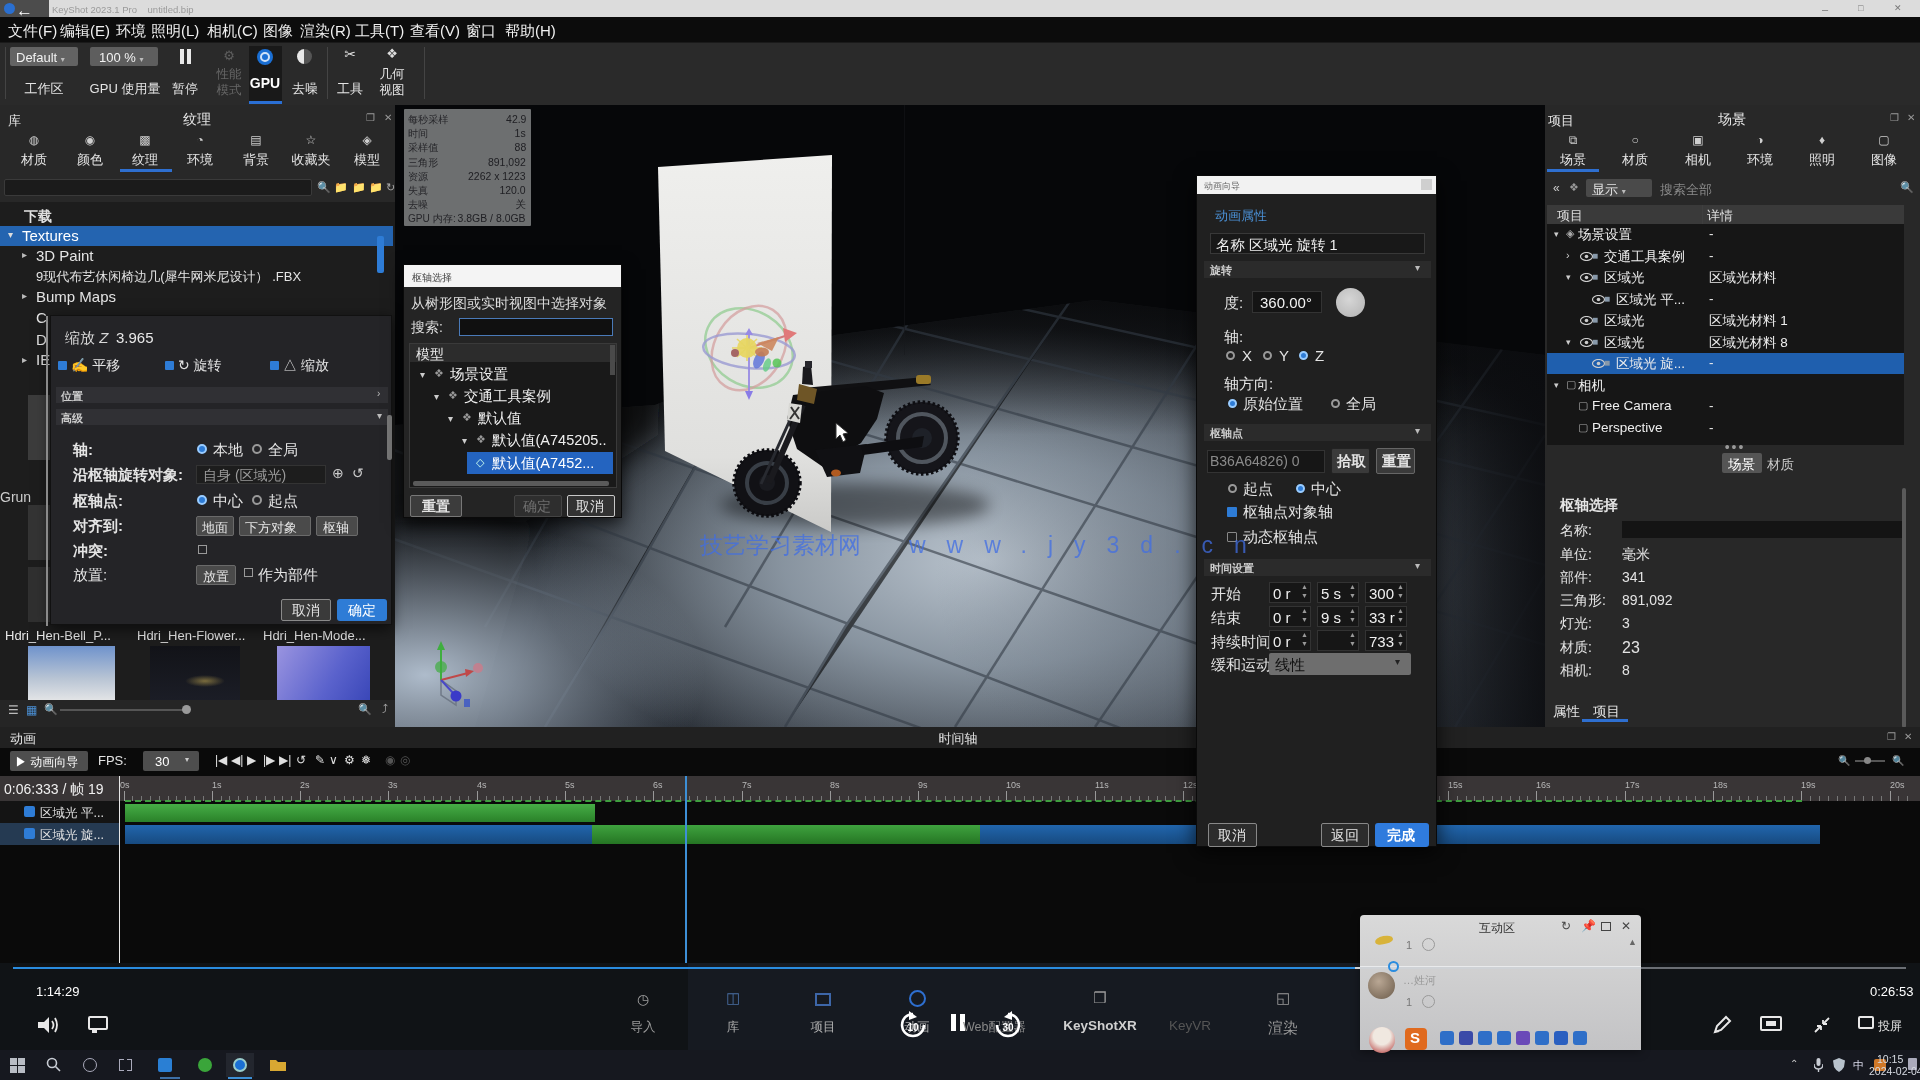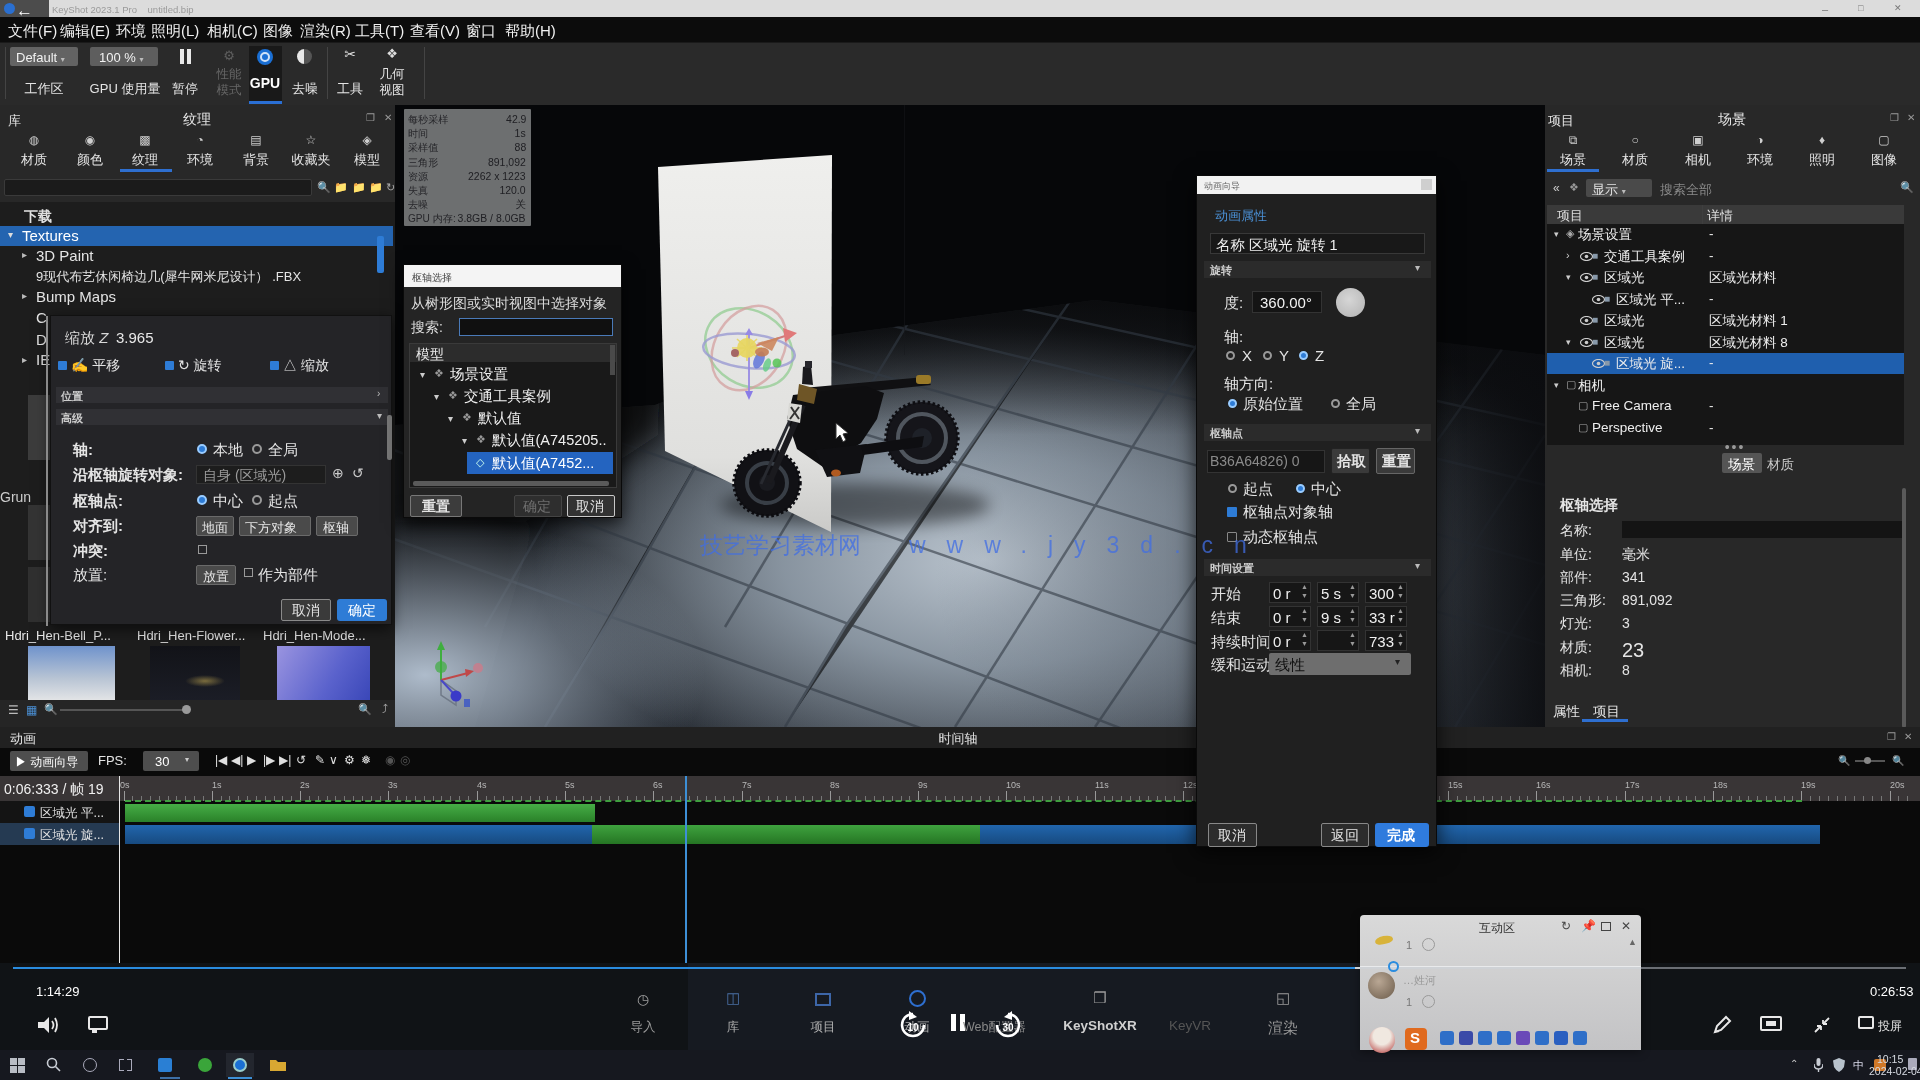--- a/index.html
+++ b/index.html
@@ -568,21 +568,21 @@
 <div class="ab" style="left:77px;top:416px;width:280px;height:17px;background:#141414"></div>
 <div class="tx" style="left:15px;top:441px;font-size:14px">单位:</div>
     <div class="tx" style="left:77px;top:441px;font-size:14px">毫米</div>
     <div class="tx" style="left:15px;top:464px;font-size:14px">部件:</div>
     <div class="tx" style="left:77px;top:464px;font-size:14px">341</div>
     <div class="tx" style="left:15px;top:487px;font-size:14px">三角形:</div>
     <div class="tx" style="left:77px;top:487px;font-size:14px">891,092</div>
     <div class="tx" style="left:15px;top:510px;font-size:14px">灯光:</div>
     <div class="tx" style="left:77px;top:510px;font-size:14px">3</div>
     <div class="tx" style="left:15px;top:534px;font-size:14px">材质:</div>
-    <div class="tx" style="left:77px;top:534px;font-size:20px">23</div>
+    <div class="tx" style="left:77px;top:534px;font-size:16px">23</div>
     <div class="tx" style="left:15px;top:557px;font-size:14px">相机:</div>
     <div class="tx" style="left:77px;top:557px;font-size:14px">8</div>
 <div class="tx" style="left:8px;top:598px;font-size:13.5px">属性</div>
 <div class="tx" style="left:48px;top:598px;font-size:13.5px">项目</div>
 <div class="ab" style="left:37px;top:614px;width:46px;height:3px;background:#2e6fd0"></div>
 <div class="ab" style="left:357px;top:383px;width:4px;height:240px;background:#5a5a5a;border-radius:2px"></div>
 </div>
 
 <div class="ab" id="TL" style="left:0;top:727px;width:1920px;height:236px;background:#0a0a0a">
 <div class="ab" style="left:0;top:0;width:1920px;height:21px;background:#212121"></div>

